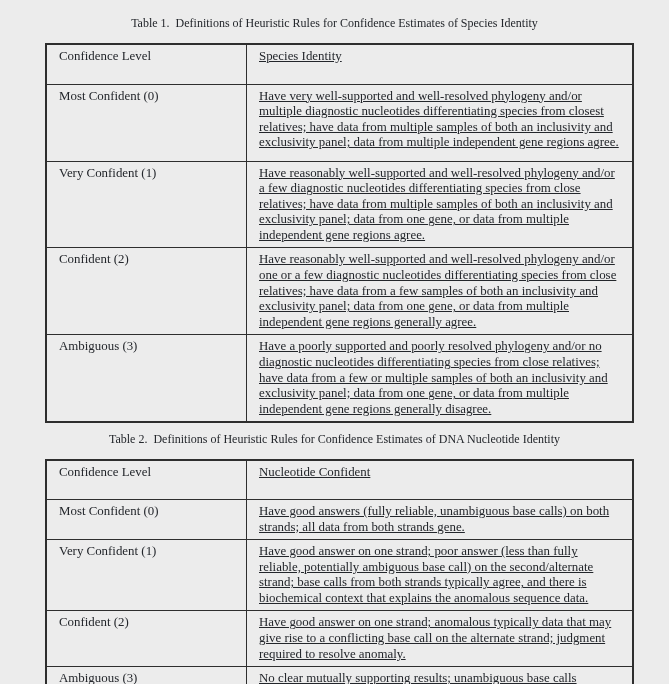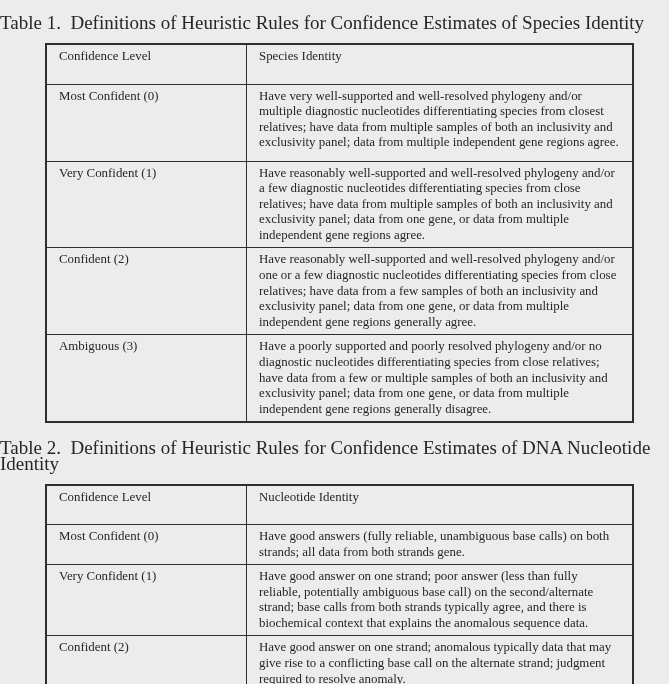--- a/index.html
+++ b/index.html
@@ -9,47 +9,47 @@
   body {
     width: 669px;
     height: 684px;
     background: #ececec;
     overflow: hidden;
     font-family: "Liberation Serif", "DejaVu Serif", serif;
     color: #23262b;
   }
   .caption {
     margin: 0;
-    text-align: left;
-    font-size: 19px;
+    text-align: center;
+    font-size: 12px;
     line-height: 16px;
     white-space: pre-wrap;
   }
   .caption-1 { padding-top: 15px; }
-  .caption-2 { padding-top: 17px; }
+  .caption-2 { padding-top: 8px; }
   .rules-table {
     border-collapse: collapse;
     table-layout: fixed;
     width: 589px;
     margin: 12px 0 0 45px;
     border: 2px solid #2e2e2e;
     font-size: 12.9px;
     line-height: 15.6px;
   }
   .rules-table th,
   .rules-table td {
     border: 1px solid #2e2e2e;
     vertical-align: top;
     text-align: left;
     font-weight: normal;
     padding: 4px 12px 4px 12px;
     overflow: hidden;
   }
   .col-level { width: 175px; }
-  .cell-desc { padding-right: 10px; padding-left: 13px; }
+  .cell-desc { padding-right: 10px; padding-left: 13px; text-decoration: underline; }
 
   
   .t1 .hrow { height: 40px; }
   .t1 .row-1 { height: 77px; }
   .t1 .row-2 { height: 65px; }
   .t1 .row-3 { height: 65px; }
   .t1 .row-4 { height: 75px; }
   .t2 .hrow { height: 39px; }
   .t2 .row-1 { height: 40px; }
   .t2 .row-2 { height: 65px; }
@@ -89,21 +89,21 @@
       </tr>
     </tbody>
   </table>
 
   <p class="caption caption-2">Table 2.  Definitions of Heuristic Rules for Confidence Estimates of DNA Nucleotide Identity</p>
 
   <table class="rules-table t2">
     <thead>
       <tr class="hrow">
         <th class="col-level">Confidence Level</th>
-        <th class="cell-desc">Nucleotide Identity</th>
+        <th class="cell-desc">Nucleotide Confident</th>
       </tr>
     </thead>
     <tbody>
       <tr class="row-1">
         <td class="col-level">Most Confident (0)</td>
         <td class="cell-desc">Have good answers (fully reliable, unambiguous base calls) on both strands; all data from both strands gene.</td>
       </tr>
       <tr class="row-2">
         <td class="col-level">Very Confident (1)</td>
         <td class="cell-desc">Have good answer on one strand; poor answer (less than fully reliable, potentially ambiguous base call) on the second/alternate strand; base calls from both strands typically agree, and there is biochemical context that explains the anomalous sequence data.</td>

